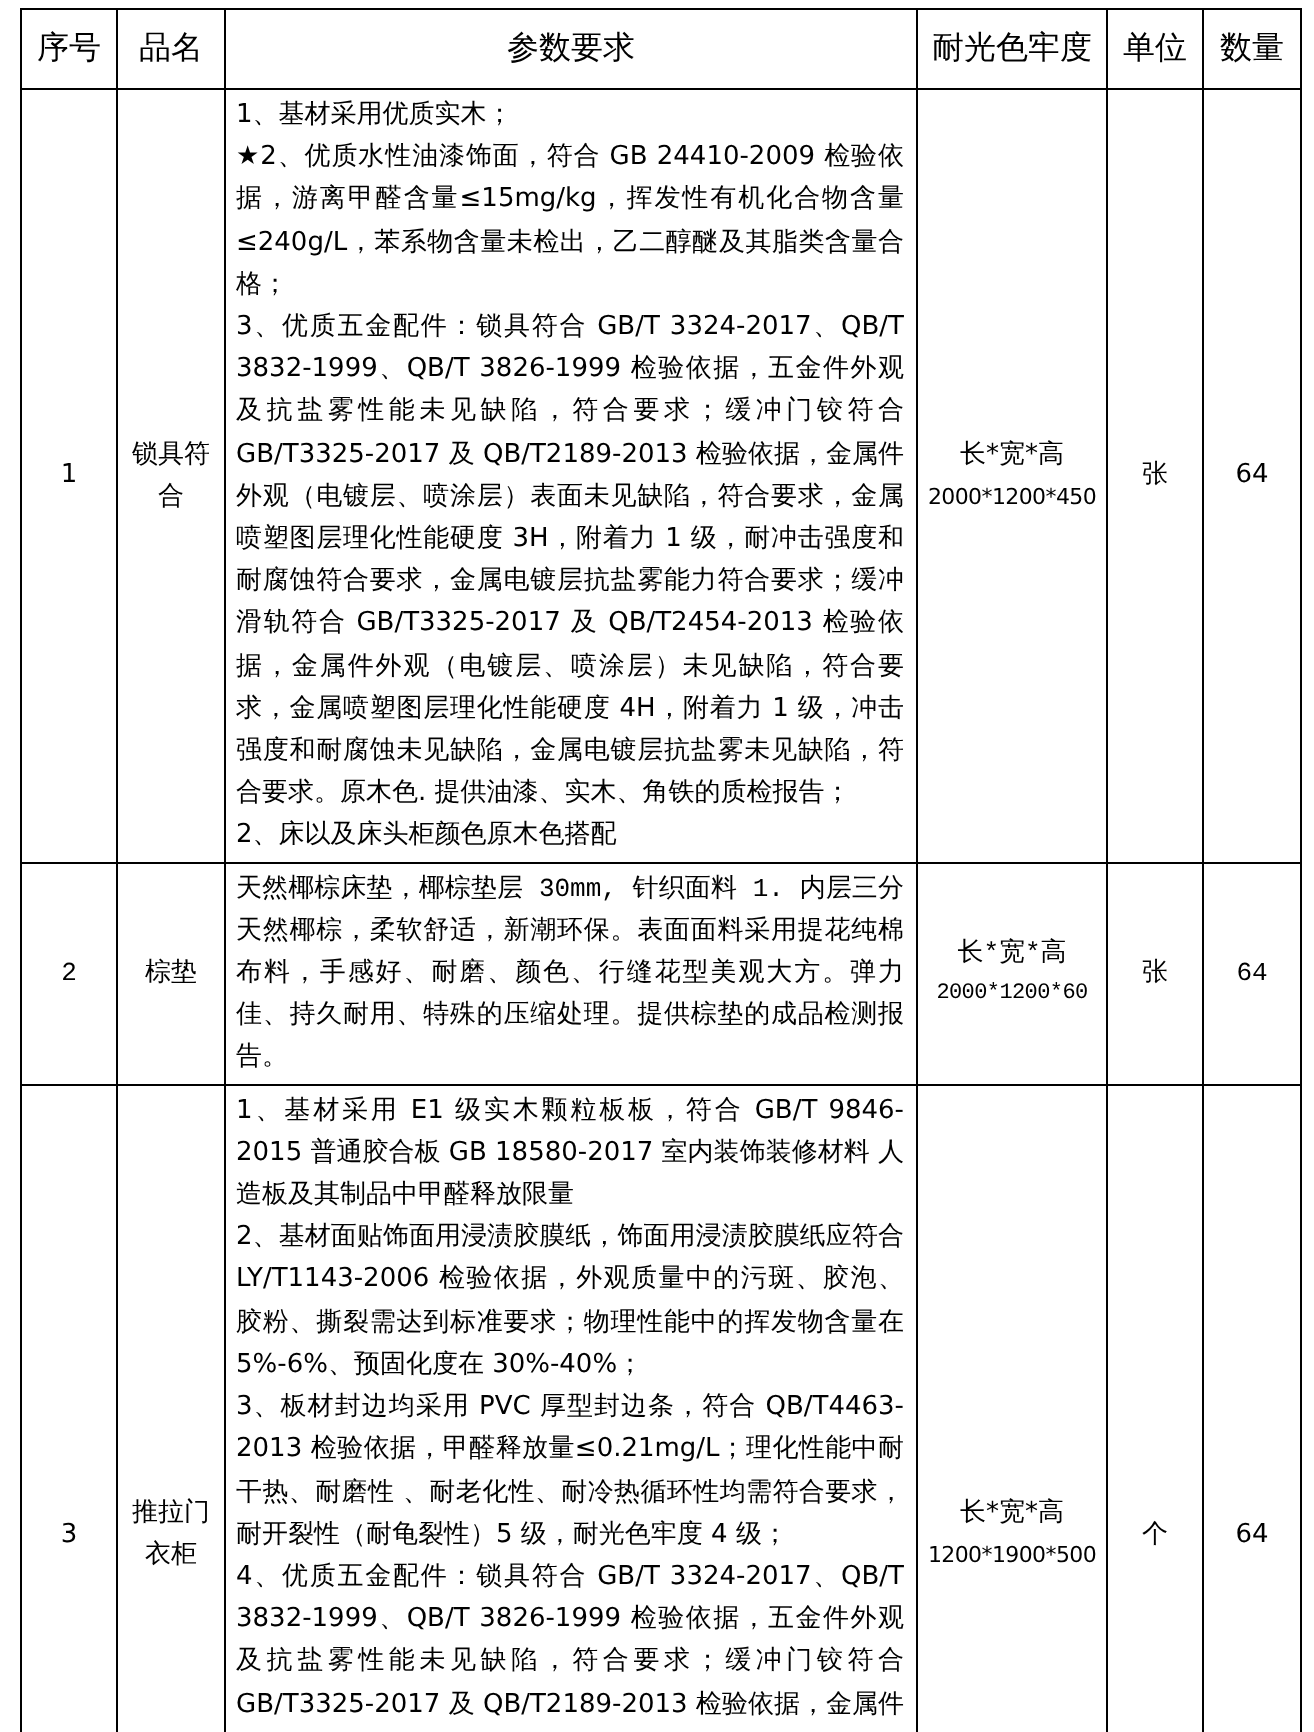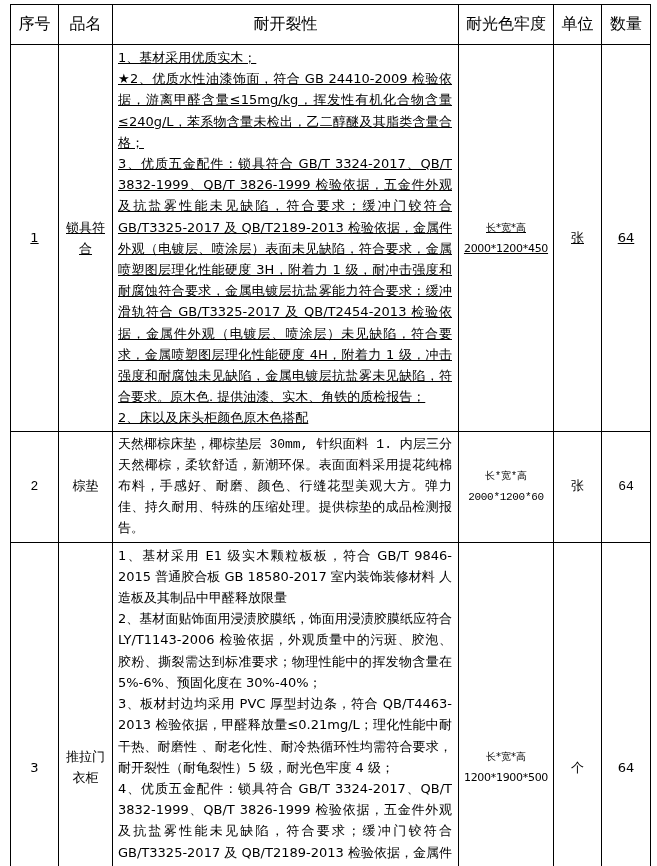--- a/index.html
+++ b/index.html
@@ -53,50 +53,50 @@
     text-align: justify;
     word-break: break-word;
   }
   .spec-cell {
     text-align: center;
     padding: 0 2px;
   }
   .spec-cell .spec-label {
     display: block;
     line-height: 21px;
-    font-size: 10px;
+    font-size: 13px;
   }
   .spec-cell .spec-value {
     display: block;
     line-height: 21px;
     font-size: 11px;
     letter-spacing: -0.3px;
   }
-  tr.row-1 td { height: 339px; text-decoration: underline; }
+  tr.row-1 td { height: 339px; }
   tr.row-2 td { height: 85px; font-family: Liberation Mono, monospace; }
   tr.row-3 td { height: 397px; }
 </style>
 </head>
 <body>
 
 <div class="page">
   <table class="spec">
     <colgroup>
       <col style="width:48px">
       <col style="width:54px">
       <col style="width:346px">
       <col style="width:95px">
       <col style="width:48px">
       <col style="width:49px">
     </colgroup>
     <thead>
       <tr>
         <th>序号</th>
         <th>品名</th>
-        <th>耐开裂性</th>
+        <th>参数要求</th>
         <th>耐光色牢度</th>
         <th>单位</th>
         <th>数量</th>
       </tr>
     </thead>
     <tbody>
       <tr class="row-1">
         <td class="center">1</td>
         <td class="center">锁具符合</td>
         <td class="params">

